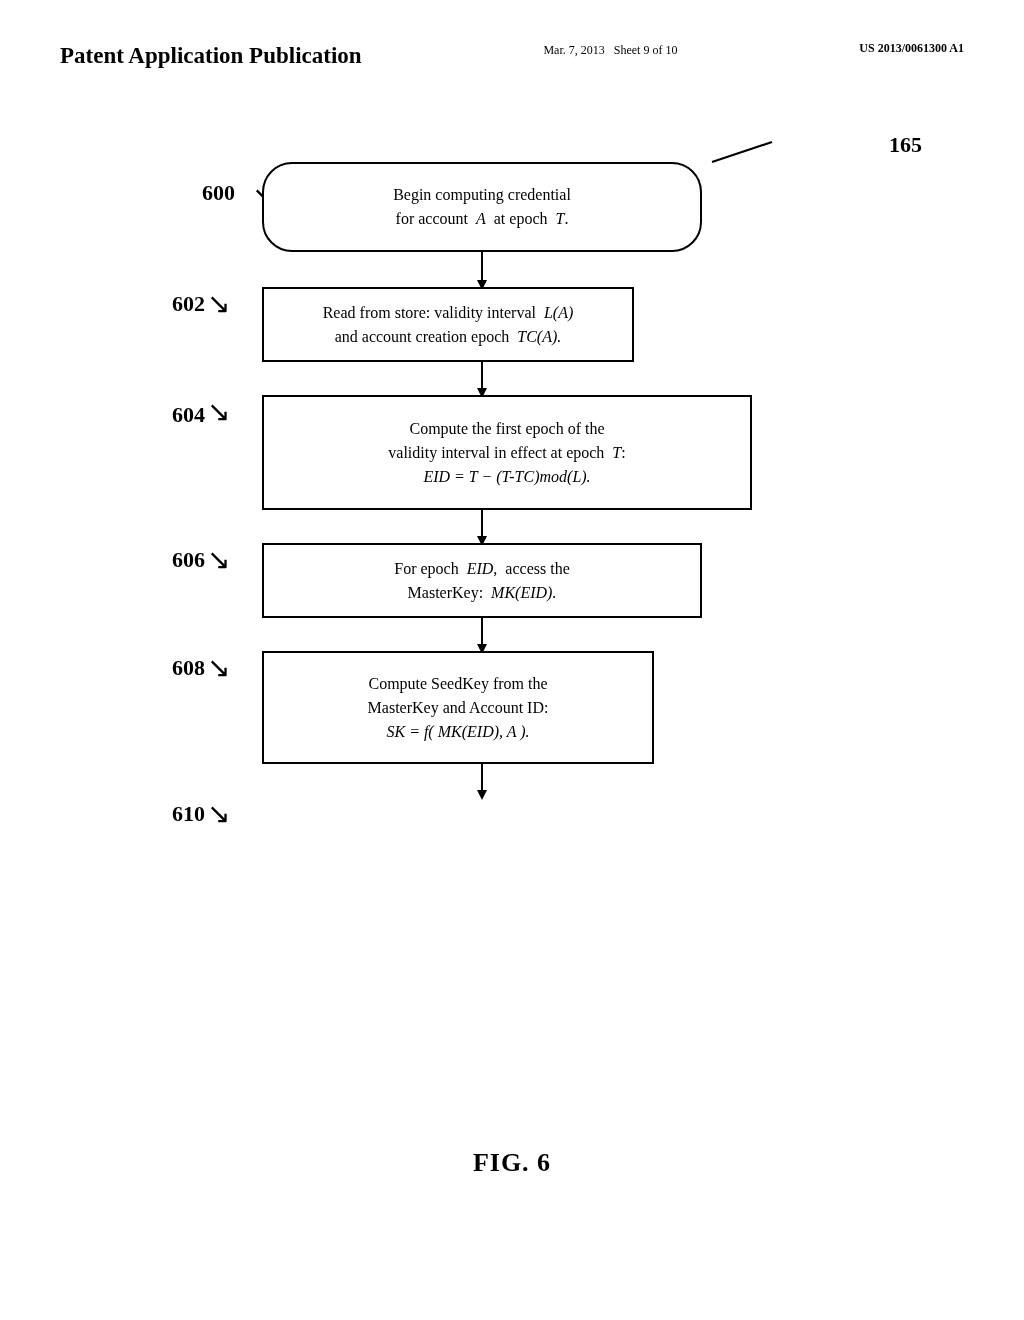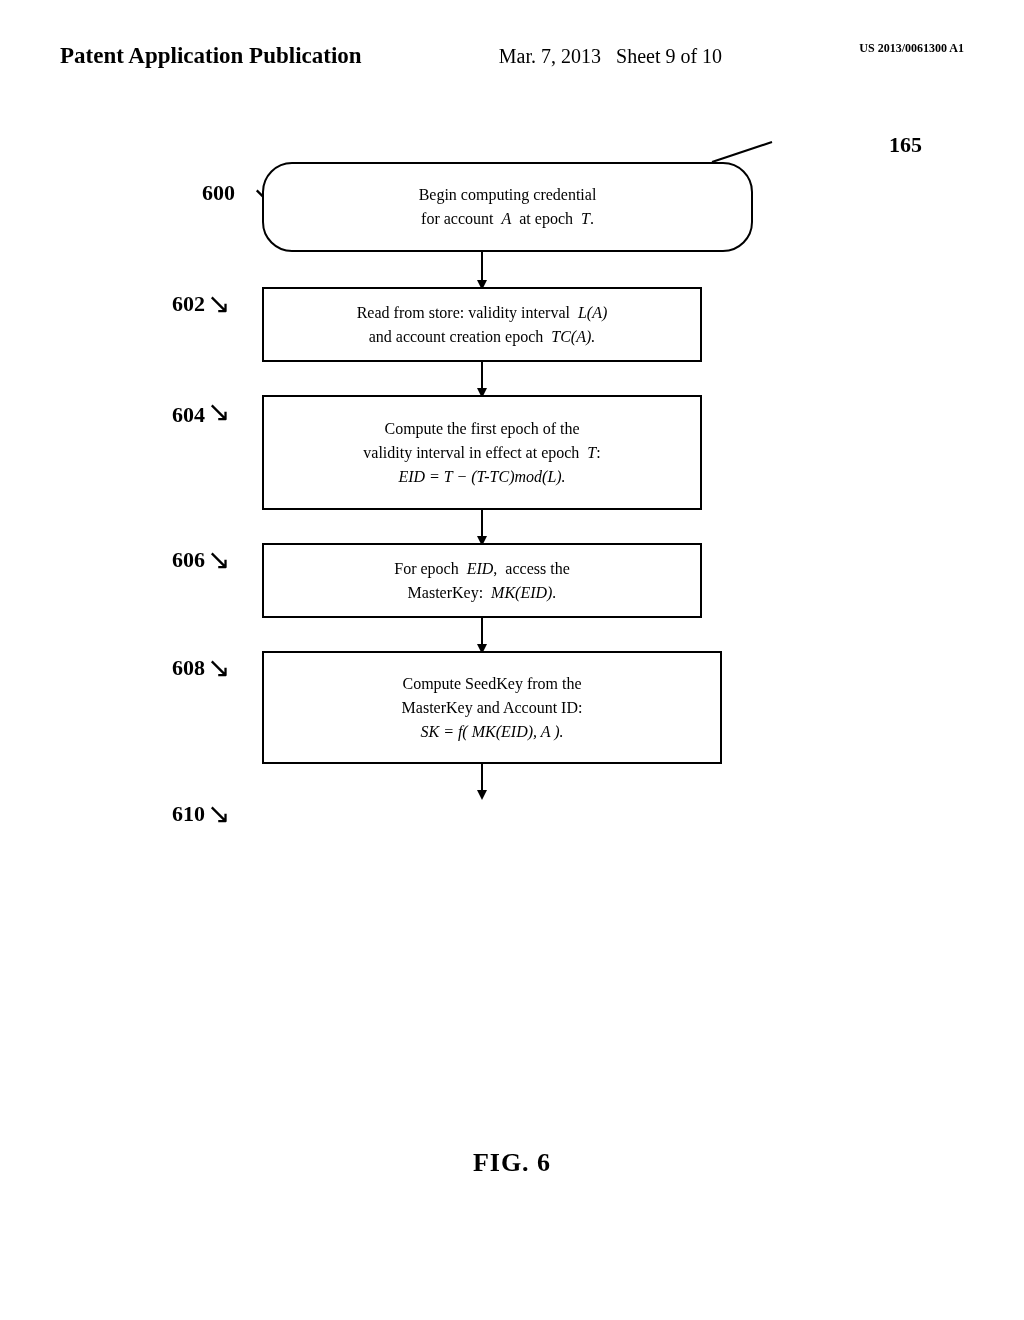--- a/index.html
+++ b/index.html
@@ -19,21 +19,21 @@
       align-items: flex-start;
       padding: 40px 60px 0 60px;
       border-bottom: none;
     }
     .header-left {
       font-size: 23px;
       font-weight: bold;
       line-height: 1.4;
     }
     .header-center {
-      font-size: 20px;
+      font-size: 12px;
       line-height: 1.4;
       text-align: center;
       padding-top: 2px;
     }
     .header-right {
       font-size: 12px;
       font-weight: bold;
       line-height: 1.4;
       text-align: right;
     }
@@ -115,53 +115,53 @@
 
     <line x1="640" y1="30" x2="700" y2="10" stroke="#000" stroke-width="2"></line>
   </svg>
 
   <div style="position:absolute; top:0; right:30px; font-size:22px; font-weight:bold;">165</div>
 
   <div style="position:absolute; top:30px; left:210px; width:400px;">
     <span style="font-size:22px; font-weight:bold; position:absolute; left:-80px; top:18px;">600</span>
     <span style="font-size:22px; font-weight:bold; position:absolute; left:-30px; top:18px; font-weight:normal; font-size:28px;">↘</span>
   </div>
-  <div class="flow-box rounded" style="top:30px; left:190px; width:491px; height:90px;">
+  <div class="flow-box rounded" style="top:30px; left:190px; width:440px; height:90px;">
     <div>Begin computing credential<br>for account &nbsp;<em>A</em>&nbsp; at epoch &nbsp;<em>T</em>.</div>
   </div>
 
   <div style="position:absolute; top:155px; left:100px; font-size:22px; font-weight:bold; display:flex; align-items:center;">
     602
     <span style="font-size:28px; font-weight:normal; margin-left:2px;">↘</span>
   </div>
-  <div class="flow-box" style="top:155px; left:190px; width:440px; height:75px;">
+  <div class="flow-box" style="top:155px; left:190px; width:372px; height:75px;">
     <div>Read from store: validity interval &nbsp;<em>L(A)</em><br>and account creation epoch &nbsp;<em>TC(A).</em></div>
   </div>
 
   <div style="position:absolute; top:263px; left:100px; font-size:22px; font-weight:bold; display:flex; align-items:flex-end;">
     604
     <span style="font-size:28px; font-weight:normal; margin-left:2px;">↘</span>
   </div>
-  <div class="flow-box" style="top:263px; left:190px; width:440px; height:115px;">
+  <div class="flow-box" style="top:263px; left:190px; width:490px; height:115px;">
     <div>Compute the first epoch of the<br>validity interval in effect at epoch &nbsp;<em>T</em>:<br><em>EID = T − (T-TC)mod(L).</em></div>
   </div>
 
   <div style="position:absolute; top:411px; left:100px; font-size:22px; font-weight:bold; display:flex; align-items:center;">
     606
     <span style="font-size:28px; font-weight:normal; margin-left:2px;">↘</span>
   </div>
   <div class="flow-box" style="top:411px; left:190px; width:440px; height:75px;">
     <div>For epoch &nbsp;<em>EID</em>, &nbsp;access the<br>MasterKey: &nbsp;<em>MK(EID).</em></div>
   </div>
 
   <div style="position:absolute; top:519px; left:100px; font-size:22px; font-weight:bold; display:flex; align-items:center;">
     608
     <span style="font-size:28px; font-weight:normal; margin-left:2px;">↘</span>
   </div>
-  <div class="flow-box" style="top:519px; left:190px; width:460px; height:113px;">
+  <div class="flow-box" style="top:519px; left:190px; width:392px; height:113px;">
     <div>Compute SeedKey from the<br>MasterKey and Account ID:<br><em>SK = f( MK(EID),  A ).</em></div>
   </div>
 
   <div style="position:absolute; top:665px; left:100px; font-size:22px; font-weight:bold; display:flex; align-items:center;">
     610
     <span style="font-size:28px; font-weight:normal; margin-left:2px;">↘</span>
   </div>
 
 </div>
 

